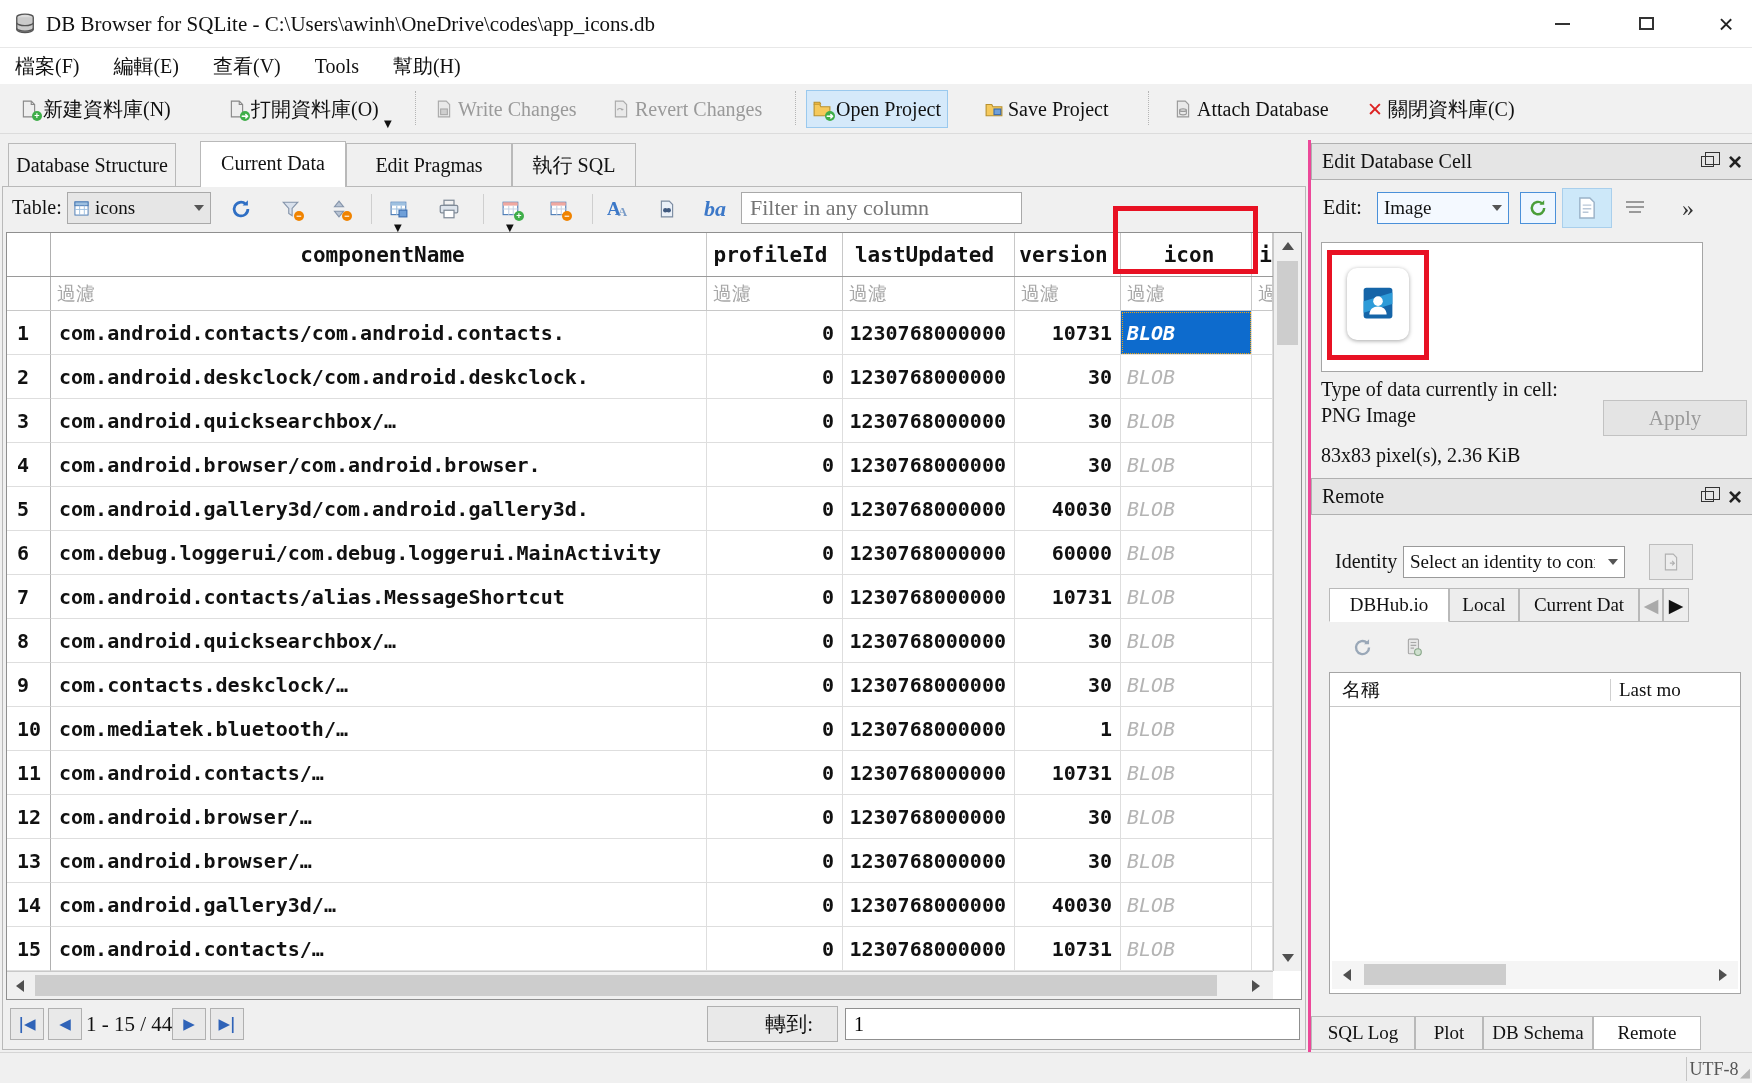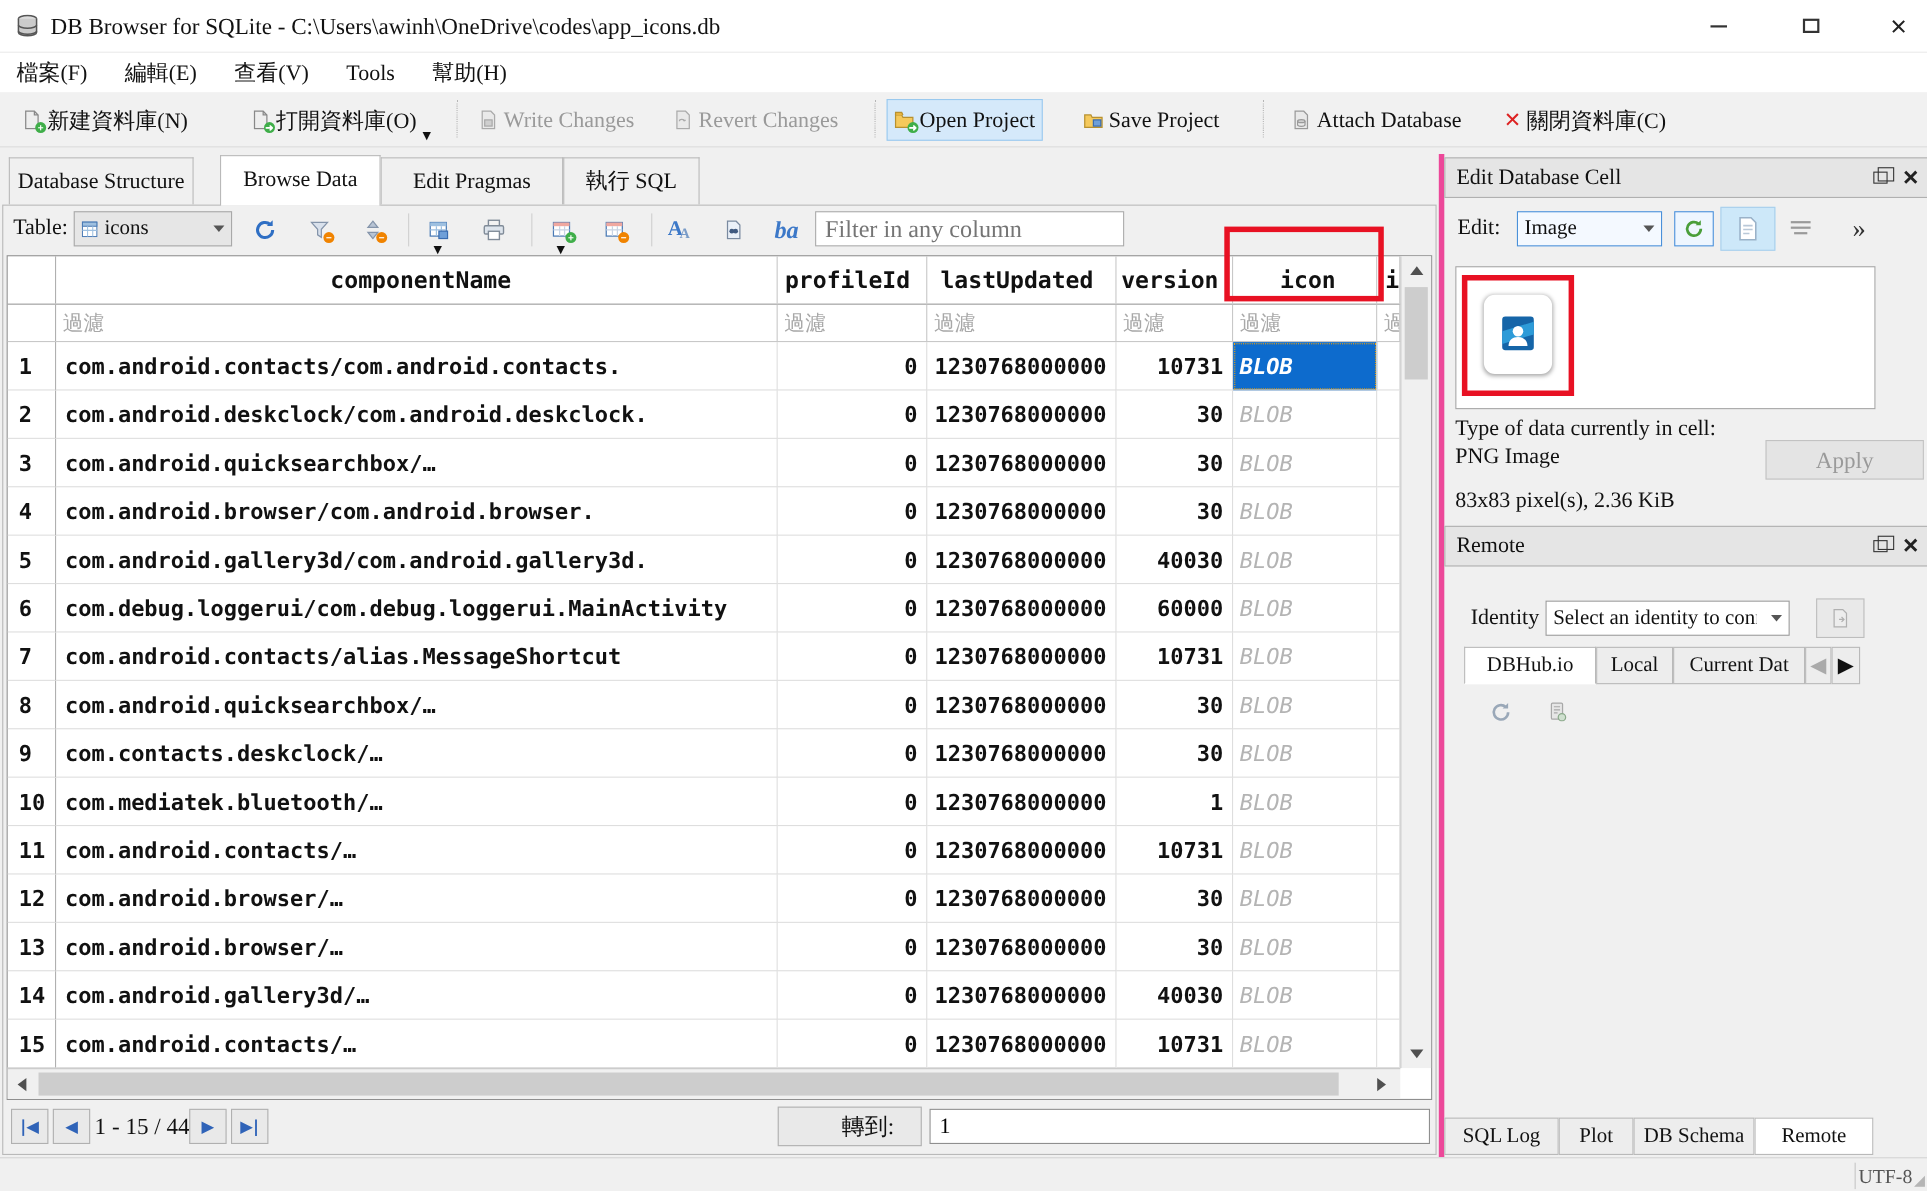--- a/index.html
+++ b/index.html
@@ -68,21 +68,21 @@
 .tri.left{border-top:6px solid transparent;border-bottom:6px solid transparent;border-right:8px solid #505050}
 .tri.right{border-top:6px solid transparent;border-bottom:6px solid transparent;border-left:8px solid #505050}
 
 .pg-btn{position:absolute;top:868px;width:34px;height:32px;background:#e9e9e9;border:1px solid #b0b0b0;color:#2f63b8;font-weight:bold;font-size:15px;display:flex;align-items:center;justify-content:center;font-family:"DejaVu Sans",sans-serif}
 #pg-label{left:86px;top:872px;font-size:21px}
 #goto-btn{left:707px;top:866px;width:131px;height:36px;background:#e9e9e9;border:1px solid #b0b0b0;font-size:21px;display:flex;align-items:center;justify-content:flex-end;padding-right:24px}
 #goto-input{left:845px;top:868px;width:455px;height:32px;border:1px solid #8f8f8f;font-size:20px;padding:0 8px;font-family:"Liberation Serif","DejaVu Serif",serif}
 
 .redbox{position:absolute;border:5px solid #e81123;z-index:50;pointer-events:none}
 
-#right-area{left:1308px;top:140px;width:444px;height:912px;background:#f0f0f0;border-left:5px solid #ec4899}
+#right-area{left:1308px;top:140px;width:444px;height:912px;background:#f0f0f0;border-left:3px solid #ec4899}
 .dock-title{position:absolute;left:0;width:444px;height:37px;background:#e5e5e5;border:1px solid #b0b0b0;font-size:20px;display:flex;align-items:center;padding-left:10px}
 .dock-btns{margin-left:auto;display:flex;align-items:center;gap:14px;padding-right:12px}
 .float-glyph{width:13px;height:11px;border:1.5px solid #333;position:relative;background:#e5e5e5}
 .float-glyph:before{content:"";position:absolute;left:3px;top:-5px;width:13px;height:11px;border:1.5px solid #333}
 .dock-x{font-size:24px;line-height:20px;color:#222;font-family:"Liberation Sans",sans-serif;font-weight:bold}
 .rp-label{position:absolute;font-size:20px}
 .rp-combo{position:absolute;height:32px;background:#fff;display:flex;align-items:center;padding:0 6px;font-size:19px;overflow:hidden;white-space:nowrap}
 .rp-btn{position:absolute;display:flex;align-items:center;justify-content:center}
 #preview-frame{left:10px;top:102px;width:382px;height:130px;background:#fff;border:1px solid #a5a5a5}
 #app-icon-card{left:36px;top:128px;width:62px;height:72px;background:#fff;border-radius:10px;box-shadow:0 1px 4px rgba(0,0,0,.35);display:flex;align-items:center;justify-content:center;z-index:51}
@@ -204,21 +204,21 @@
   </div>
   <div class="tb-btn" style="left:1361px">
     <span style="color:#d22;font-weight:bold;font-size:19px;font-family:'DejaVu Sans',sans-serif">✕</span>
     <span>關閉資料庫(C)</span>
   </div>
 </div>
 
 <div class="abs" id="left-area">
 
   <div class="tab" style="left:8px;width:168px">Database Structure</div>
-  <div class="tab active" style="left:200px;width:146px">Browse Data</div>
+  <div class="tab active" style="left:200px;width:146px">Current Data</div>
   <div class="tab" style="left:346px;width:166px">Edit Pragmas</div>
   <div class="tab" style="left:512px;width:124px">執行 SQL</div>
   <div class="abs" id="content-frame"></div>
 
   <div class="abs" id="table-label">Table:</div>
   <div class="abs" id="table-combo">
     <span>
         <svg class="svgic" width="15" height="15" viewBox="0 0 16 16">
           <rect x="1" y="1" width="14" height="14" fill="#fff" stroke="#4a7ab5"></rect>
           <rect x="1" y="1" width="14" height="4" fill="#9ec0e0" stroke="#4a7ab5"></rect>
@@ -582,20 +582,35 @@
       </svg>
   </div>
   <div class="rp-btn" style="left:90px;top:494px;width:26px;height:26px">
     <svg class="svgic" width="18" height="18" viewBox="0 0 16 16">
         <rect x="3" y="1" width="9" height="13" rx="1" fill="#e6e6e6" stroke="#a8a8a8"></rect>
         <path d="M5 4h5M5 6.5h5M5 9h3" stroke="#a8a8a8"></path>
         <circle cx="11.5" cy="12.5" r="3" fill="#cfe0cf" stroke="#8aa88a"></circle>
       </svg>
   </div>
 
+  <div class="abs" id="remote-list">
+    <div id="remote-list-header">
+      <span style="padding-left:12px">名稱</span>
+      <span style="margin-left:auto;border-left:1px solid #d0d0d0;padding-left:8px;width:130px;overflow:hidden;white-space:nowrap">Last mo</span>
+    </div>
+    <div class="abs sb" style="left:2px;bottom:4px;width:406px;height:28px;background:#f5f5f5">
+      <div class="sb-btn" style="left:2px;top:0;width:26px;height:27px">
+          <div class="tri left"></div>
+        </div>
+      <div class="sb-thumb" style="left:32px;top:3px;width:142px;height:21px"></div>
+      <div class="sb-btn" style="right:2px;top:0;width:26px;height:27px">
+          <div class="tri right"></div>
+        </div>
+    </div>
+  </div>
 
   <div class="btab" style="left:0;width:104px">SQL Log</div>
   <div class="btab" style="left:104px;width:68px">Plot</div>
   <div class="btab" style="left:172px;width:110px">DB Schema</div>
   <div class="btab active" style="left:282px;width:108px">Remote</div>
 </div>
 
 <div class="abs" id="statusbar">
   <div class="abs" id="encoding">UTF-8</div>
   <div class="abs" id="grip">◢</div>

